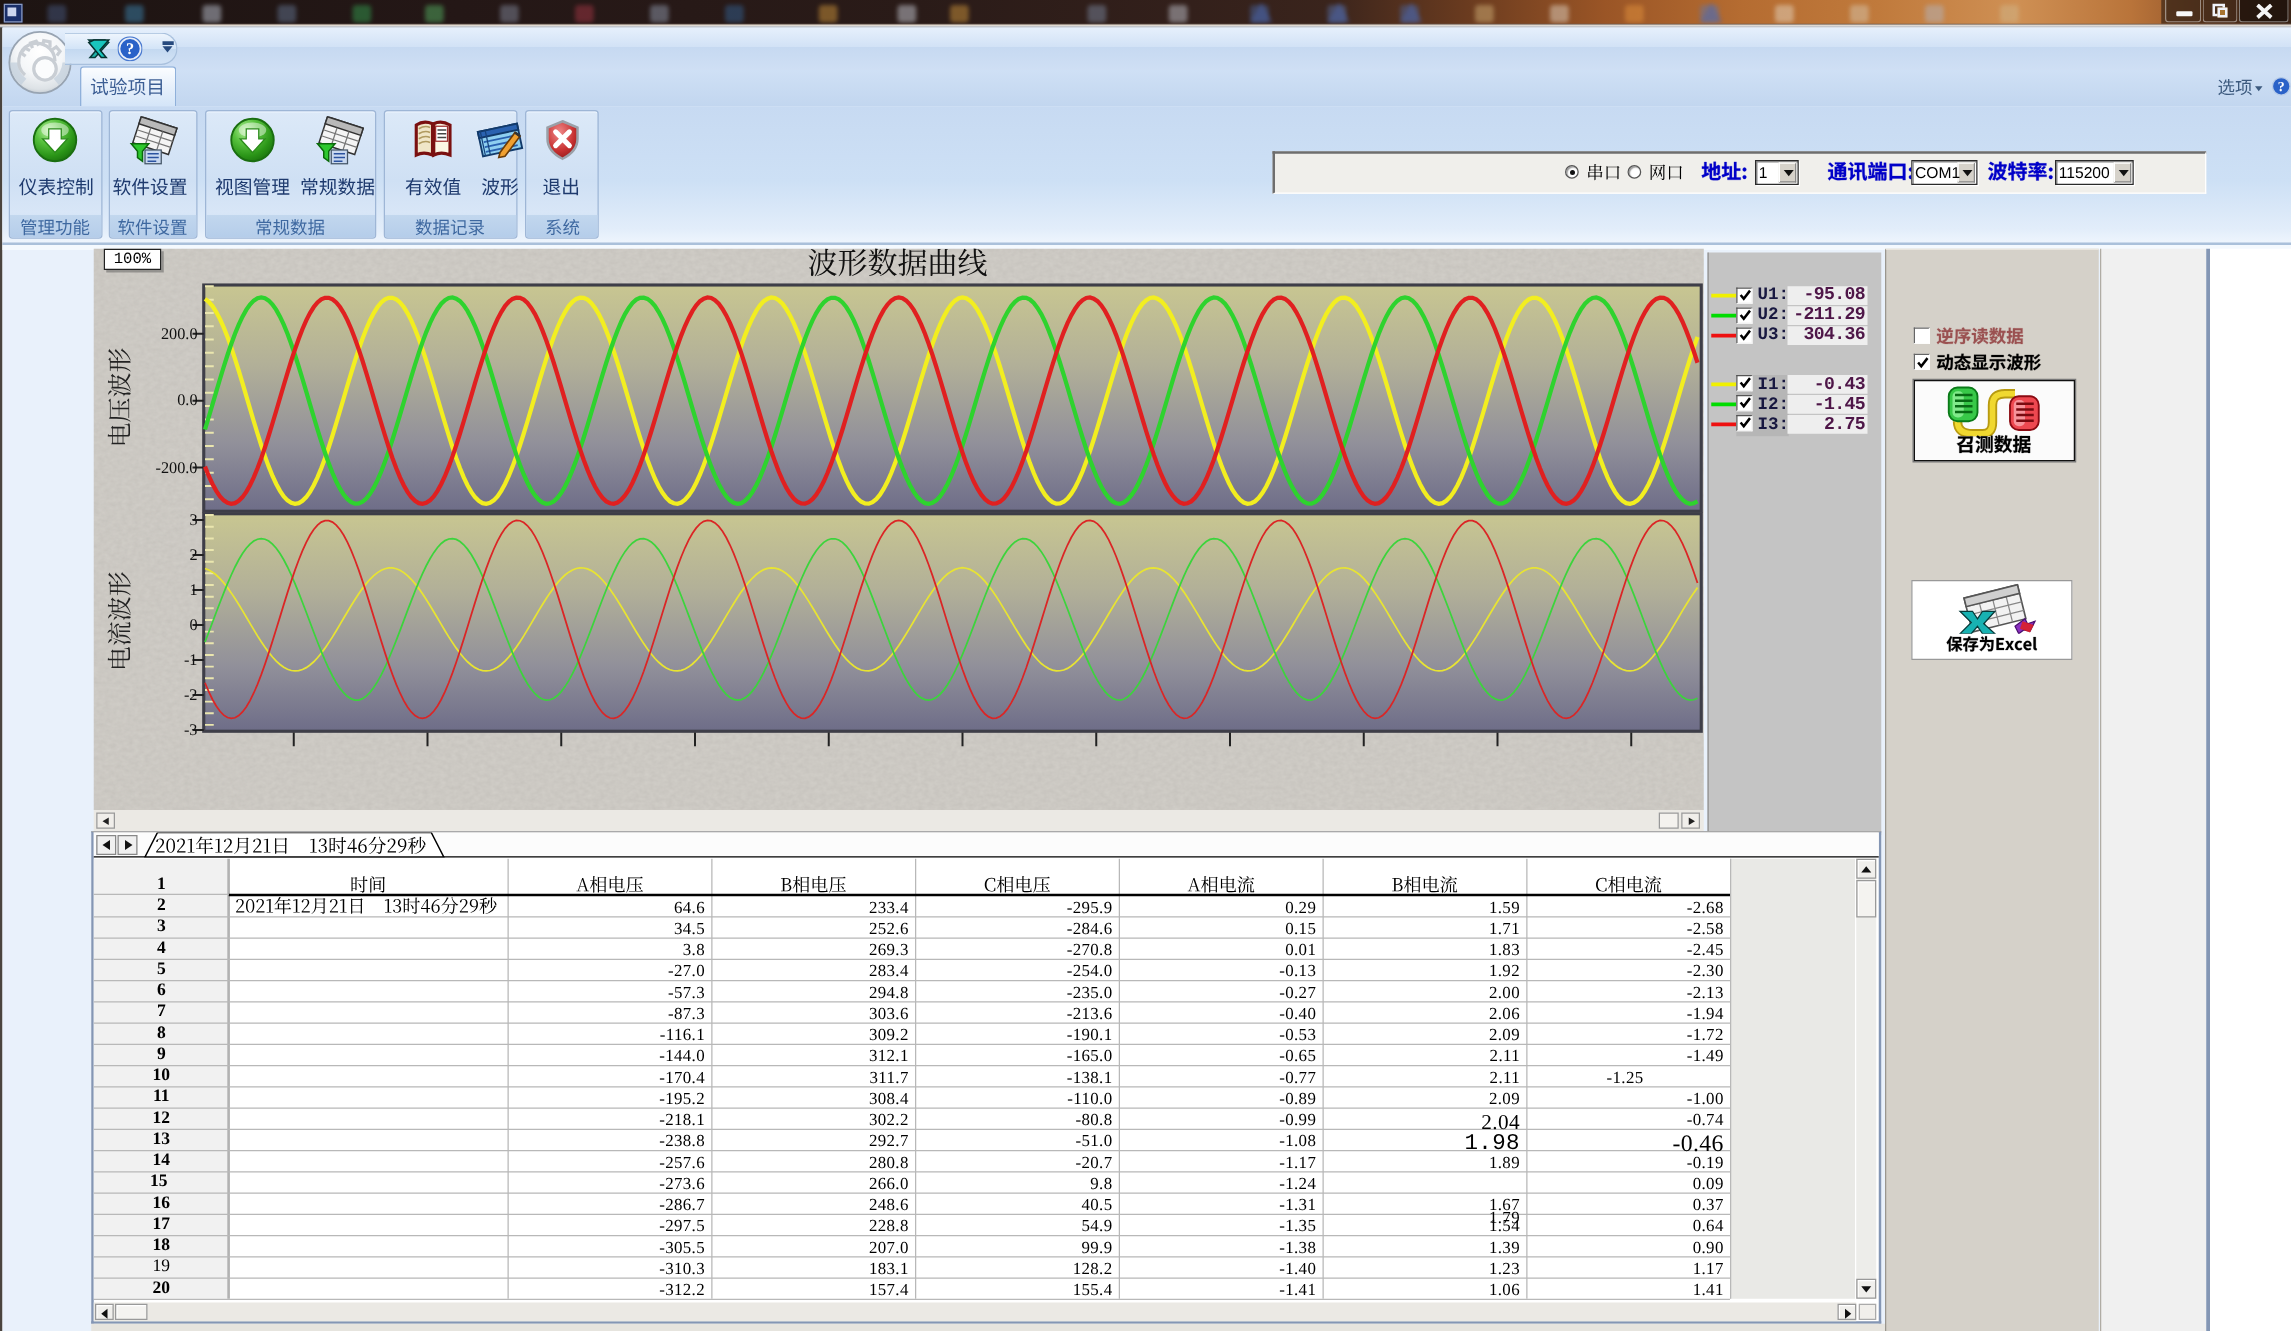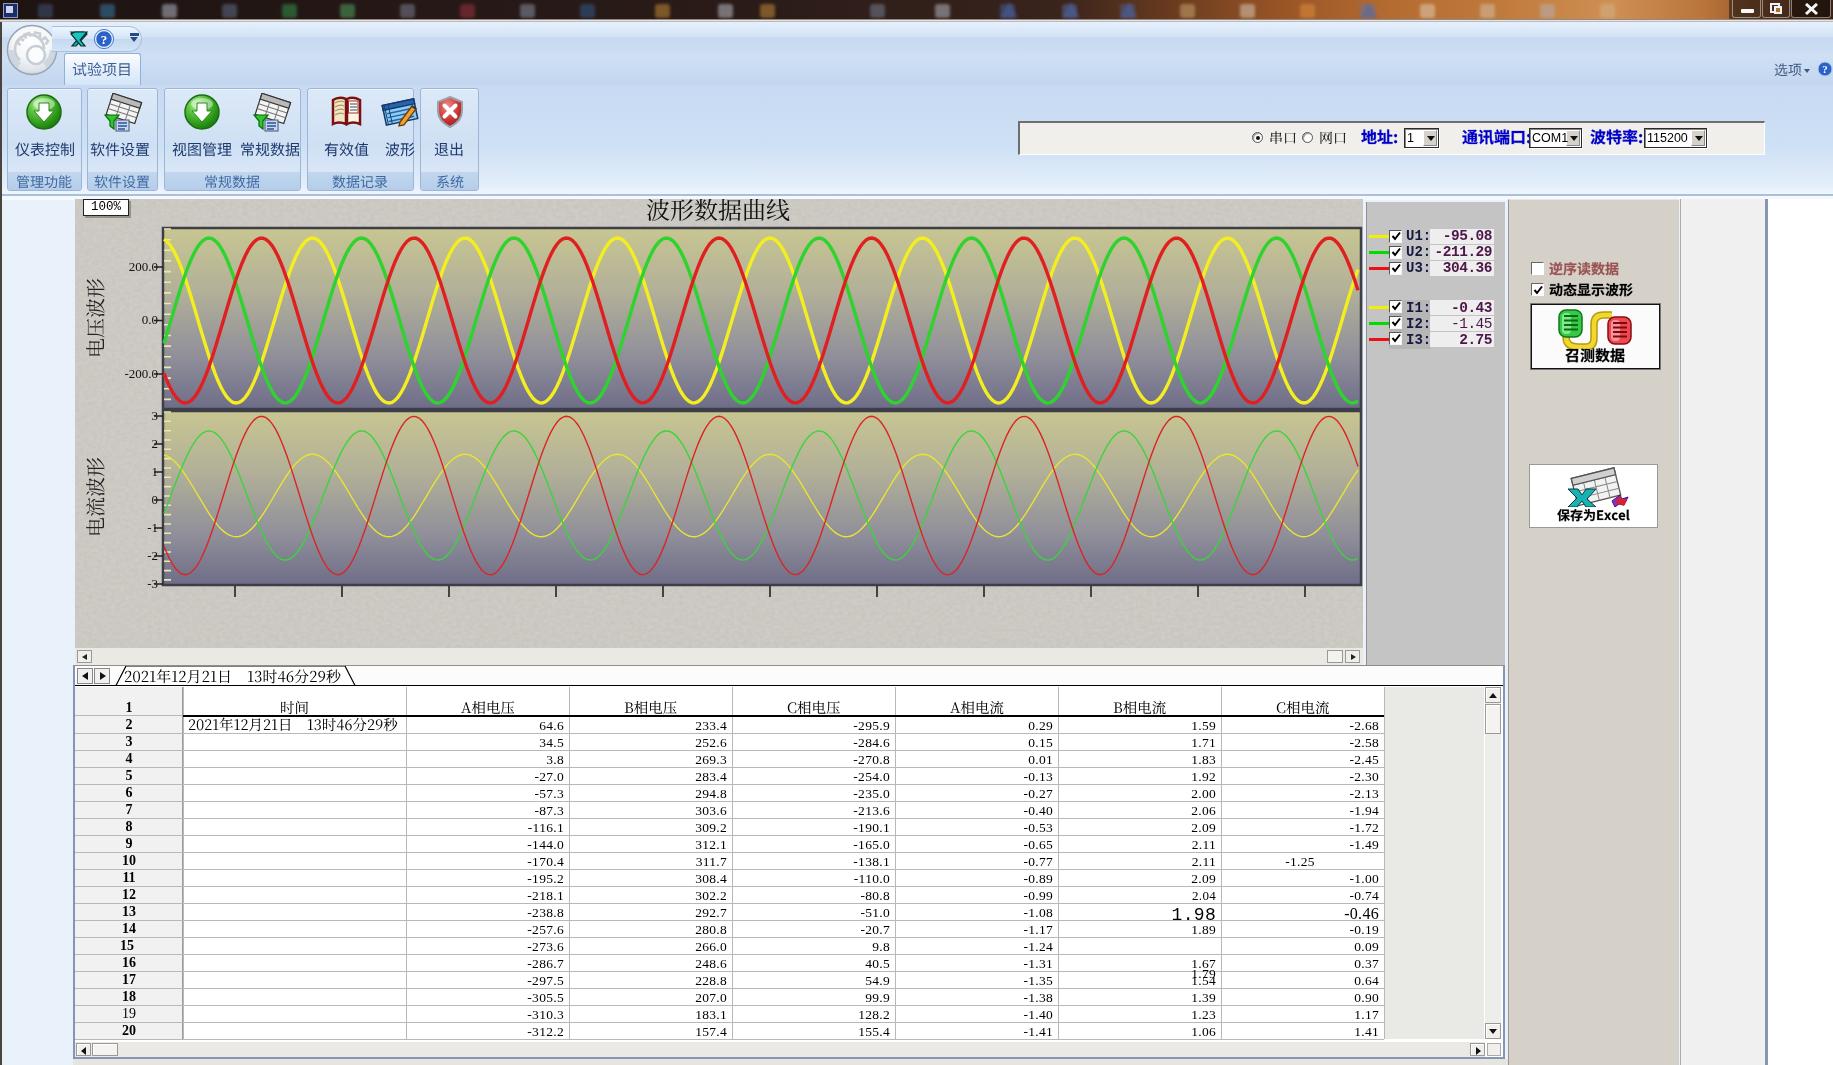--- a/index.html
+++ b/index.html
@@ -446,21 +446,21 @@
 <div class="abs" style="left:1430px;top:300px;width:64px;height:15px;background:#eeeeee"></div>
 <div class="abs" style="left:1408px;top:300px;width:84px;text-align:right;font-family:'Liberation Mono';font-weight:bold;font-size:14.5px;color:#4e1648;letter-spacing:-0.5px">-0.43</div>
 <div class="abs" style="left:1369px;top:322px;width:20px;height:3px;background:#00dc00"></div>
 <div class="abs" style="left:1389px;top:316px;width:42px;height:17px;background:#b6b6b6"></div>
 <div class="abs" style="left:1389px;top:316px;width:13px;height:13px;background:#fff;border-top:1.5px solid #555;border-left:1.5px solid #555;border-right:1.5px solid #f4f4f4;border-bottom:1.5px solid #f4f4f4"></div>
 <svg class="abs" style="left:1390px;top:316px" width="12" height="12">
     <path d="M2.5 6 L5 9 L10 2.5" stroke="#000" stroke-width="2" fill="none"></path>
   </svg>
 <div class="abs" style="left:1406px;top:316px;font-family:'Liberation Mono';font-weight:bold;font-size:14px;color:#181840">I2:</div>
 <div class="abs" style="left:1430px;top:316px;width:64px;height:15px;background:#eeeeee"></div>
-<div class="abs" style="left:1408px;top:316px;width:84px;text-align:right;font-family:'Liberation Mono';font-weight:normal;font-size:14.5px;color:#4e1648;letter-spacing:-0.5px">-1.45</div>
+<div class="abs" style="left:1408px;top:316px;width:84px;text-align:right;font-family:'Liberation Mono';font-weight:bold;font-size:14.5px;color:#4e1648;letter-spacing:-0.5px">-1.45</div>
 <div class="abs" style="left:1369px;top:338px;width:20px;height:3px;background:#ee1010"></div>
 <div class="abs" style="left:1389px;top:332px;width:42px;height:17px;background:#b6b6b6"></div>
 <div class="abs" style="left:1389px;top:332px;width:13px;height:13px;background:#fff;border-top:1.5px solid #555;border-left:1.5px solid #555;border-right:1.5px solid #f4f4f4;border-bottom:1.5px solid #f4f4f4"></div>
 <svg class="abs" style="left:1390px;top:332px" width="12" height="12">
     <path d="M2.5 6 L5 9 L10 2.5" stroke="#000" stroke-width="2" fill="none"></path>
   </svg>
 <div class="abs" style="left:1406px;top:332px;font-family:'Liberation Mono';font-weight:bold;font-size:14px;color:#181840">I3:</div>
 <div class="abs" style="left:1430px;top:332px;width:64px;height:15px;background:#eeeeee"></div>
 <div class="abs" style="left:1408px;top:332px;width:84px;text-align:right;font-family:'Liberation Mono';font-weight:bold;font-size:14.5px;color:#4e1648;letter-spacing:-0.5px">2.75</div>
 <div class="abs" style="left:1508px;top:199px;width:171px;height:866px;background:#d5d1c9;border-left:1px solid #9a968e;border-top:1px solid #eae6de"></div>
@@ -754,28 +754,28 @@
 <div class="abs" style="left:406px;top:871px;width:158px;text-align:right;font-size:13.5px;letter-spacing:.3px;color:#000;font-family:'Liberation Serif'">-195.2</div>
 <div class="abs" style="left:569px;top:871px;width:158px;text-align:right;font-size:13.5px;letter-spacing:.3px;color:#000;font-family:'Liberation Serif'">308.4</div>
 <div class="abs" style="left:732px;top:871px;width:158px;text-align:right;font-size:13.5px;letter-spacing:.3px;color:#000;font-family:'Liberation Serif'">-110.0</div>
 <div class="abs" style="left:895px;top:871px;width:158px;text-align:right;font-size:13.5px;letter-spacing:.3px;color:#000;font-family:'Liberation Serif'">-0.89</div>
 <div class="abs" style="left:1058px;top:871px;width:158px;text-align:right;font-size:13.5px;letter-spacing:.3px;color:#000;font-family:'Liberation Serif'">2.09</div>
 <div class="abs" style="left:1221px;top:871px;width:158px;text-align:right;font-size:13.5px;letter-spacing:.3px;color:#000;font-family:'Liberation Serif'">-1.00</div>
 <div class="abs" style="left:406px;top:888px;width:158px;text-align:right;font-size:13.5px;letter-spacing:.3px;color:#000;font-family:'Liberation Serif'">-218.1</div>
 <div class="abs" style="left:569px;top:888px;width:158px;text-align:right;font-size:13.5px;letter-spacing:.3px;color:#000;font-family:'Liberation Serif'">302.2</div>
 <div class="abs" style="left:732px;top:888px;width:158px;text-align:right;font-size:13.5px;letter-spacing:.3px;color:#000;font-family:'Liberation Serif'">-80.8</div>
 <div class="abs" style="left:895px;top:888px;width:158px;text-align:right;font-size:13.5px;letter-spacing:.3px;color:#000;font-family:'Liberation Serif'">-0.99</div>
-<div class="abs" style="left:1058px;top:888px;width:158px;text-align:right;font-size:13px;letter-spacing:.3px;color:#000;font-family:'Liberation Serif'">2.04</div>
+<div class="abs" style="left:1058px;top:888px;width:158px;text-align:right;font-size:17px;letter-spacing:.3px;color:#000;font-family:'Liberation Serif'">2.04</div>
 <div class="abs" style="left:1221px;top:888px;width:158px;text-align:right;font-size:13.5px;letter-spacing:.3px;color:#000;font-family:'Liberation Serif'">-0.74</div>
 <div class="abs" style="left:406px;top:905px;width:158px;text-align:right;font-size:13.5px;letter-spacing:.3px;color:#000;font-family:'Liberation Serif'">-238.8</div>
 <div class="abs" style="left:569px;top:905px;width:158px;text-align:right;font-size:13.5px;letter-spacing:.3px;color:#000;font-family:'Liberation Serif'">292.7</div>
 <div class="abs" style="left:732px;top:905px;width:158px;text-align:right;font-size:13.5px;letter-spacing:.3px;color:#000;font-family:'Liberation Serif'">-51.0</div>
 <div class="abs" style="left:895px;top:905px;width:158px;text-align:right;font-size:13.5px;letter-spacing:.3px;color:#000;font-family:'Liberation Serif'">-1.08</div>
 <div class="abs" style="left:1058px;top:905px;width:158px;text-align:right;font-size:18px;letter-spacing:.3px;color:#000;font-family:Liberation Mono, monospace">1.98</div>
-<div class="abs" style="left:1221px;top:905px;width:158px;text-align:right;font-size:16px;letter-spacing:.3px;color:#000;font-family:'Liberation Serif'">-0.46</div>
+<div class="abs" style="left:1221px;top:905px;width:158px;text-align:right;font-size:19px;letter-spacing:.3px;color:#000;font-family:'Liberation Serif'">-0.46</div>
 <div class="abs" style="left:406px;top:922px;width:158px;text-align:right;font-size:13.5px;letter-spacing:.3px;color:#000;font-family:'Liberation Serif'">-257.6</div>
 <div class="abs" style="left:569px;top:922px;width:158px;text-align:right;font-size:13.5px;letter-spacing:.3px;color:#000;font-family:'Liberation Serif'">280.8</div>
 <div class="abs" style="left:732px;top:922px;width:158px;text-align:right;font-size:13.5px;letter-spacing:.3px;color:#000;font-family:'Liberation Serif'">-20.7</div>
 <div class="abs" style="left:895px;top:922px;width:158px;text-align:right;font-size:13.5px;letter-spacing:.3px;color:#000;font-family:'Liberation Serif'">-1.17</div>
 <div class="abs" style="left:1058px;top:922px;width:158px;text-align:right;font-size:13.5px;letter-spacing:.3px;color:#000;font-family:'Liberation Serif'">1.89</div>
 <div class="abs" style="left:1221px;top:922px;width:158px;text-align:right;font-size:13.5px;letter-spacing:.3px;color:#000;font-family:'Liberation Serif'">-0.19</div>
 <div class="abs" style="left:406px;top:939px;width:158px;text-align:right;font-size:13.5px;letter-spacing:.3px;color:#000;font-family:'Liberation Serif'">-273.6</div>
 <div class="abs" style="left:569px;top:939px;width:158px;text-align:right;font-size:13.5px;letter-spacing:.3px;color:#000;font-family:'Liberation Serif'">266.0</div>
 <div class="abs" style="left:732px;top:939px;width:158px;text-align:right;font-size:13.5px;letter-spacing:.3px;color:#000;font-family:'Liberation Serif'">9.8</div>
 <div class="abs" style="left:895px;top:939px;width:158px;text-align:right;font-size:13.5px;letter-spacing:.3px;color:#000;font-family:'Liberation Serif'">-1.24</div>

